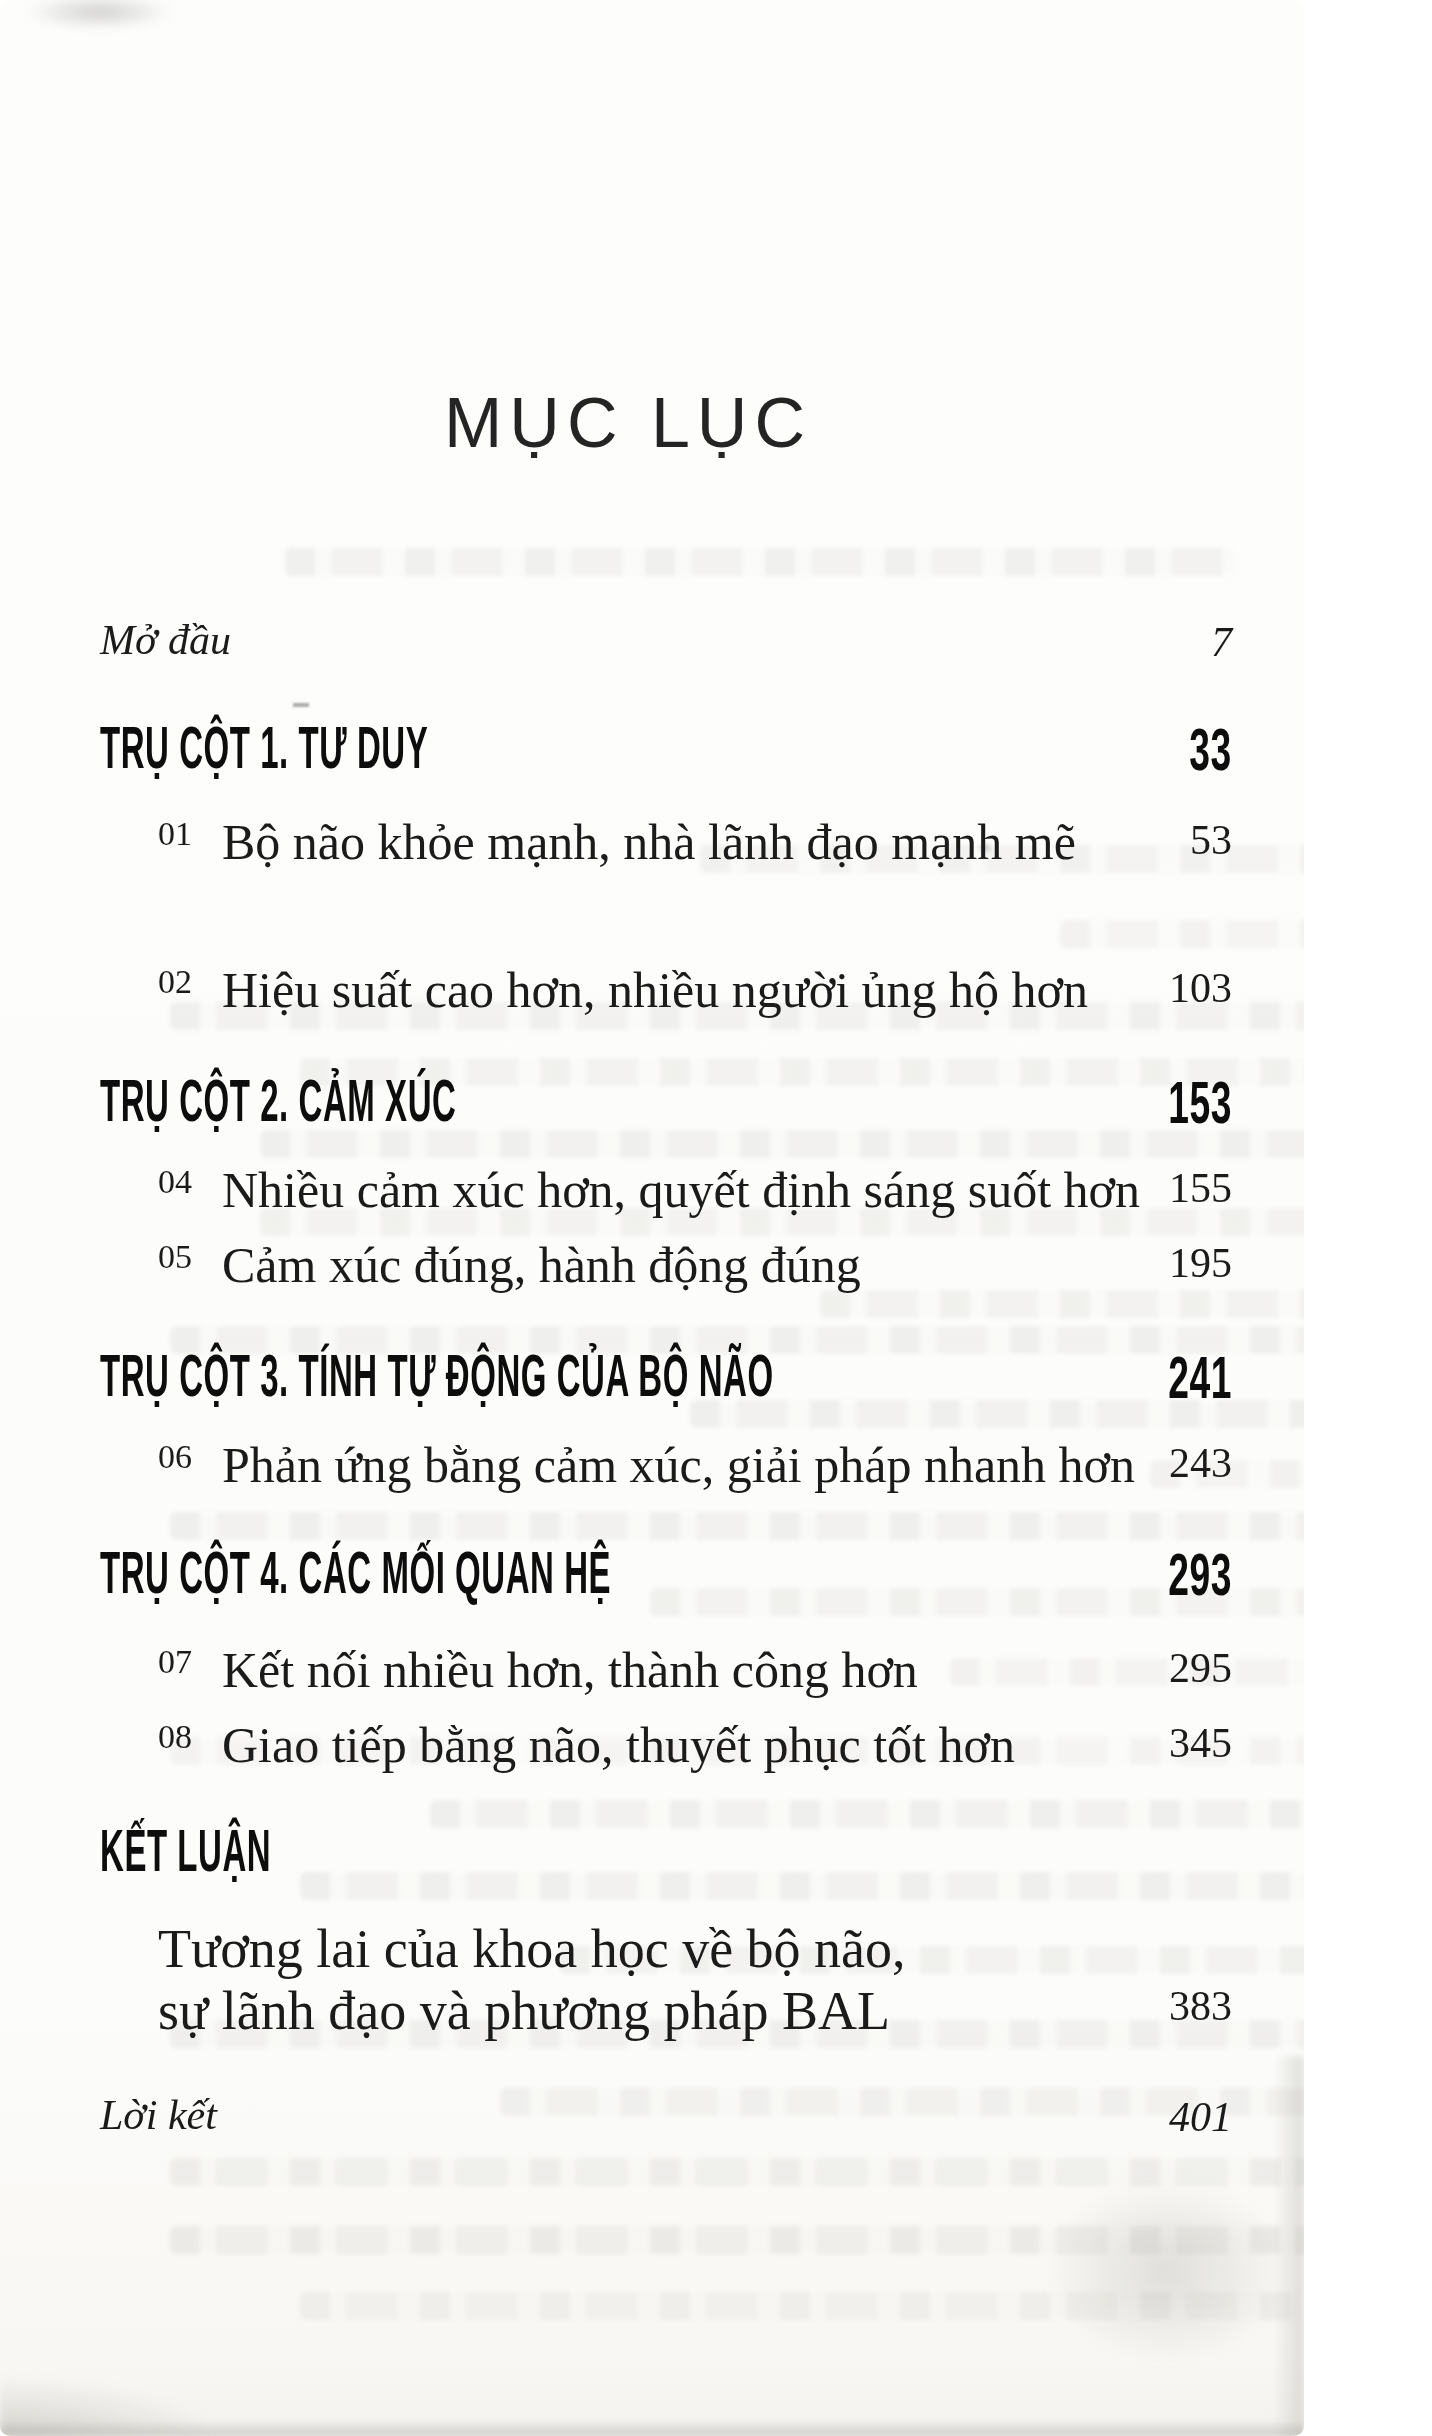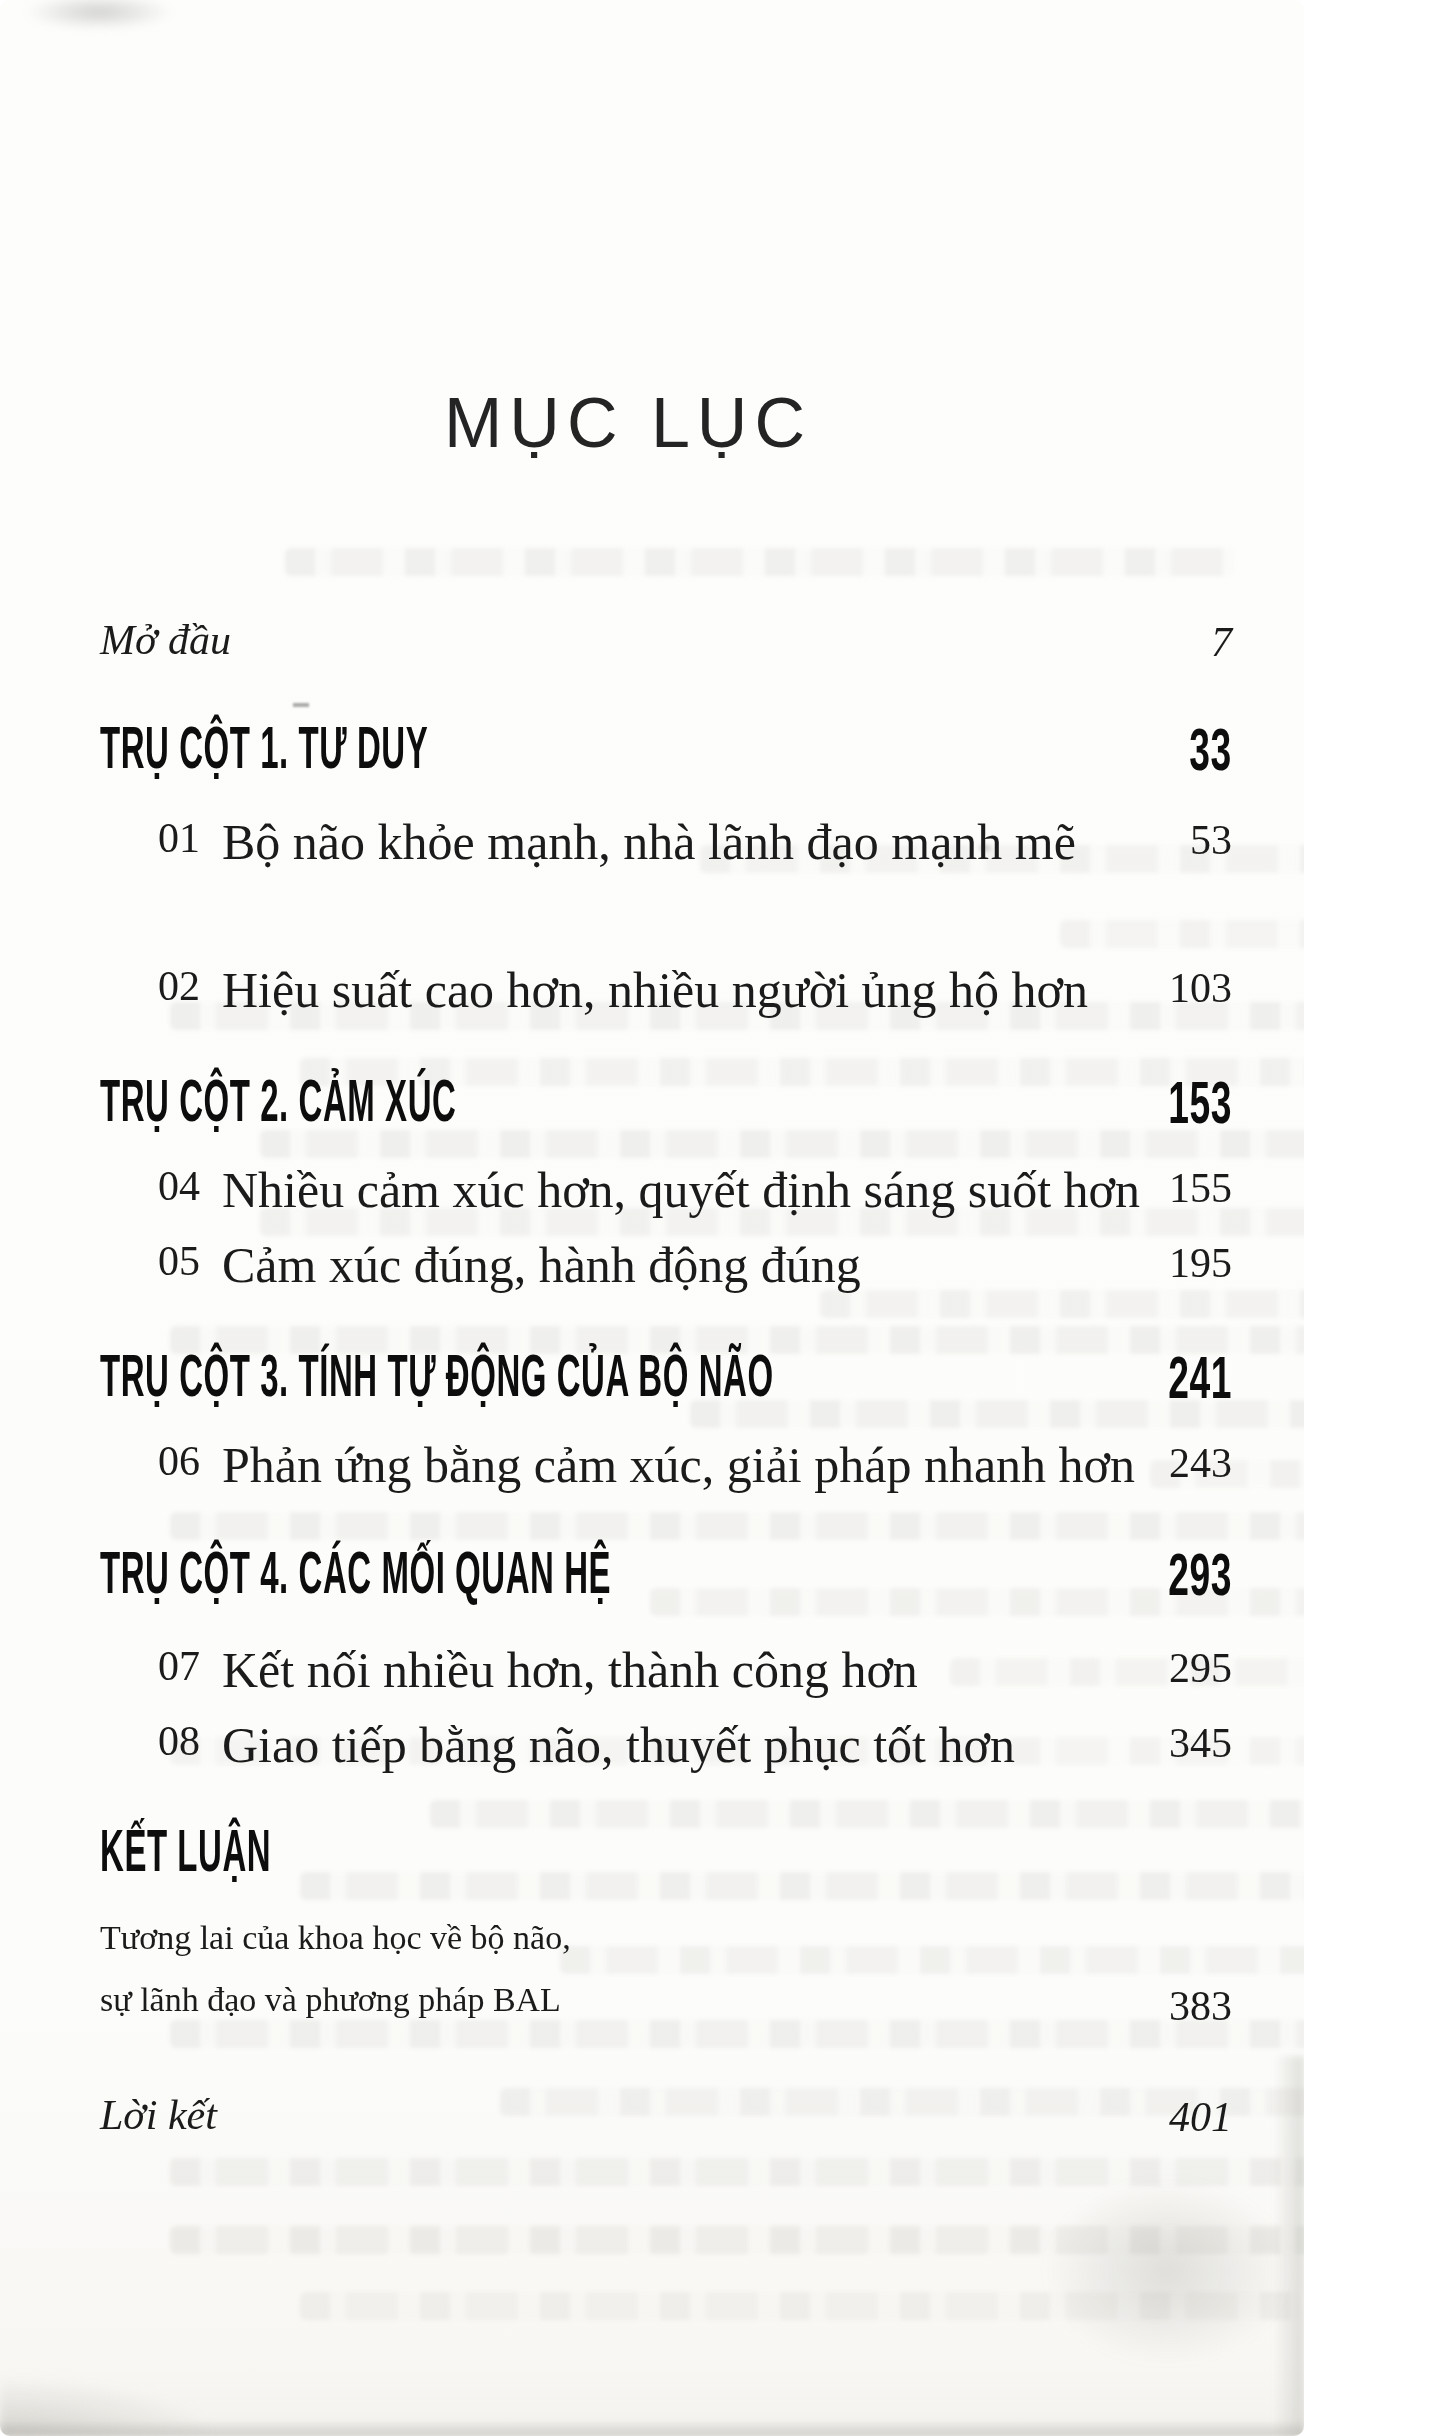--- a/index.html
+++ b/index.html
@@ -34,24 +34,24 @@
     font-family:"Liberation Sans","DejaVu Sans",sans-serif;
     font-weight:700;font-size:60px;line-height:1;letter-spacing:1px;
     color:#0d0d0d;
     transform:scale(0.55,1);transform-origin:0 100%;
     white-space:nowrap;
   }
   .sec .pg{bottom:-2px;}
   .sec .pg .cond{transform:scale(0.62,1);transform-origin:100% 100%;}
   
   .chap{height:50px;}
-  .chap .num{position:absolute;left:58px;top:0;font-size:42px;color:#1b1b1b;line-height:1.15;}
+  .chap .num{position:absolute;left:58px;top:0;font-size:34px;color:#1b1b1b;line-height:1.15;}
   .chap .lbl{display:inline-block;margin-left:122px;font-size:50px;color:#1b1b1b;line-height:1.15;}
   
-  .concl .lbl{display:inline-block;font-size:34px;color:#1b1b1b;line-height:1.15;}
+  .concl .lbl{display:inline-block;margin-left:58px;font-size:54px;color:#1b1b1b;line-height:1.15;}
   
   .gh{
     position:absolute;height:28px;border-radius:6px;
     filter:blur(2px);
     background:repeating-linear-gradient(90deg,
       rgba(125,122,115,0.20) 0px, rgba(125,122,115,0.20) 30px,
       rgba(125,122,115,0.04) 30px, rgba(125,122,115,0.04) 46px,
       rgba(125,122,115,0.16) 46px, rgba(125,122,115,0.16) 98px,
       rgba(125,122,115,0.03) 98px, rgba(125,122,115,0.03) 120px);
   }

